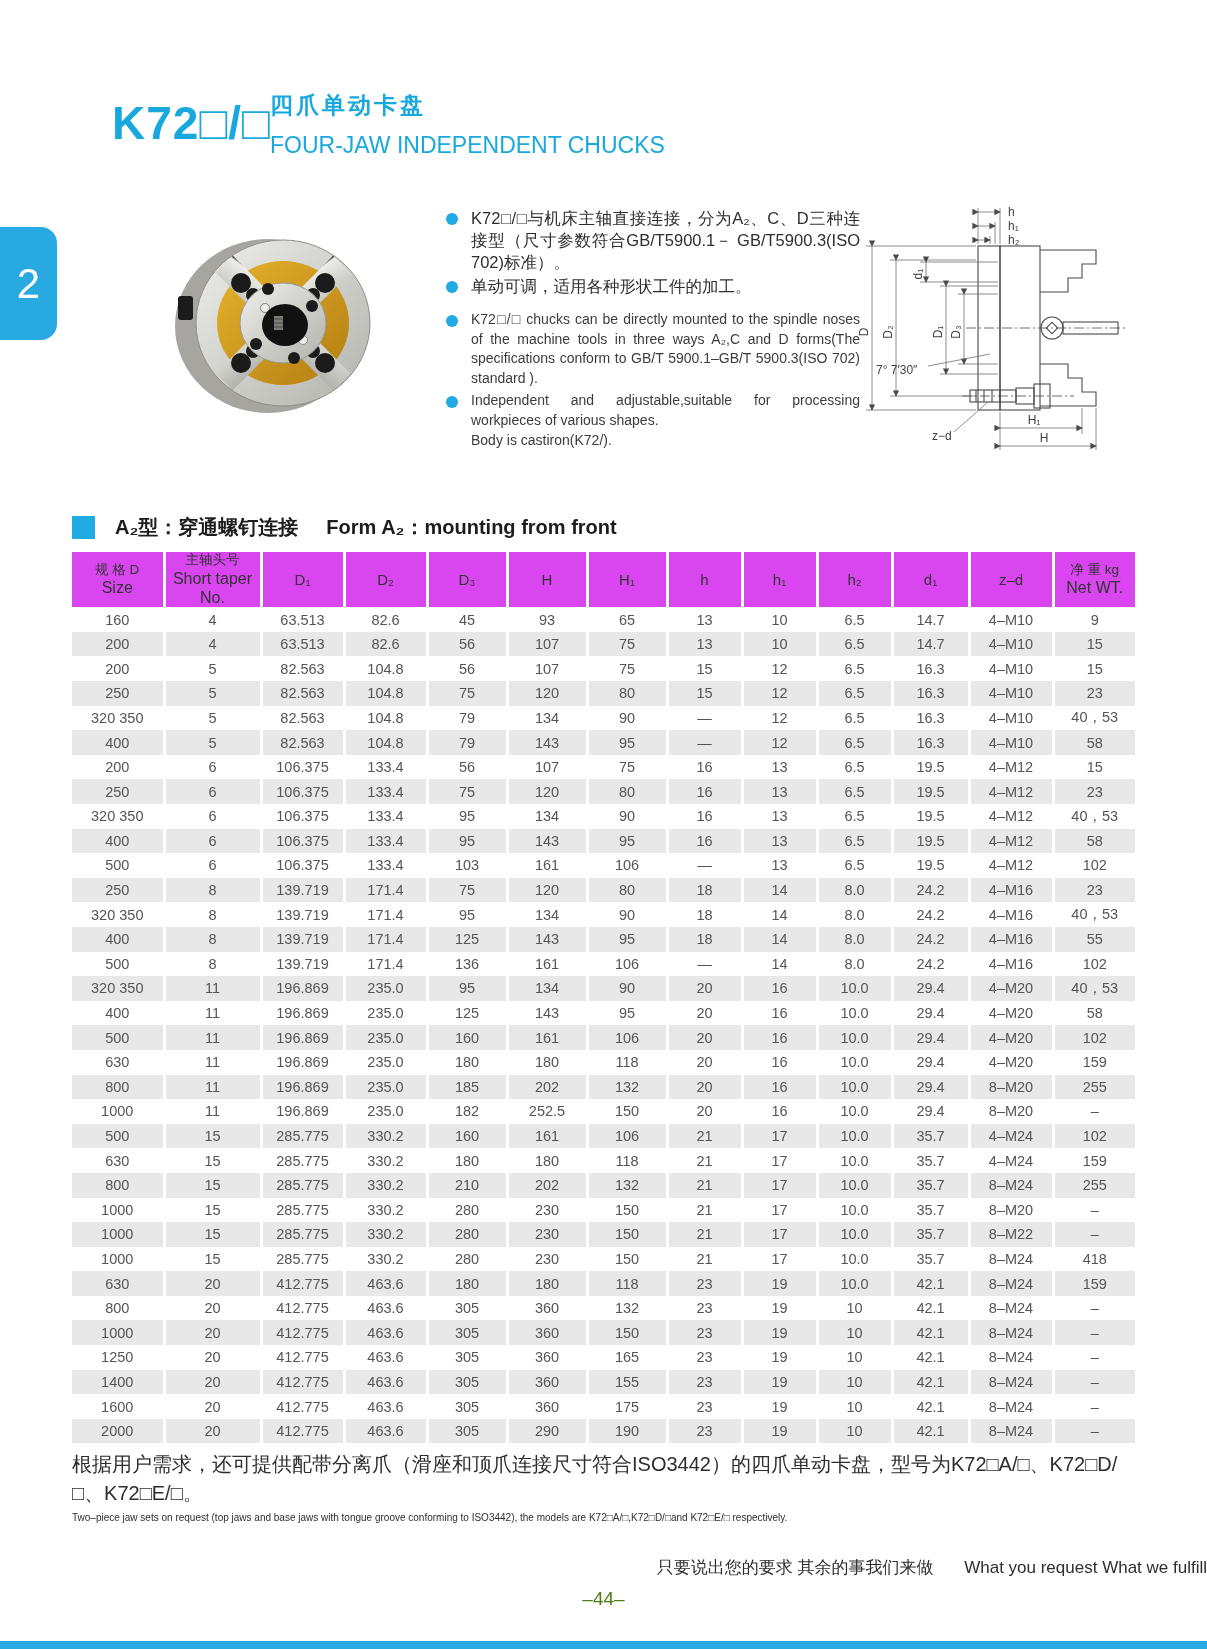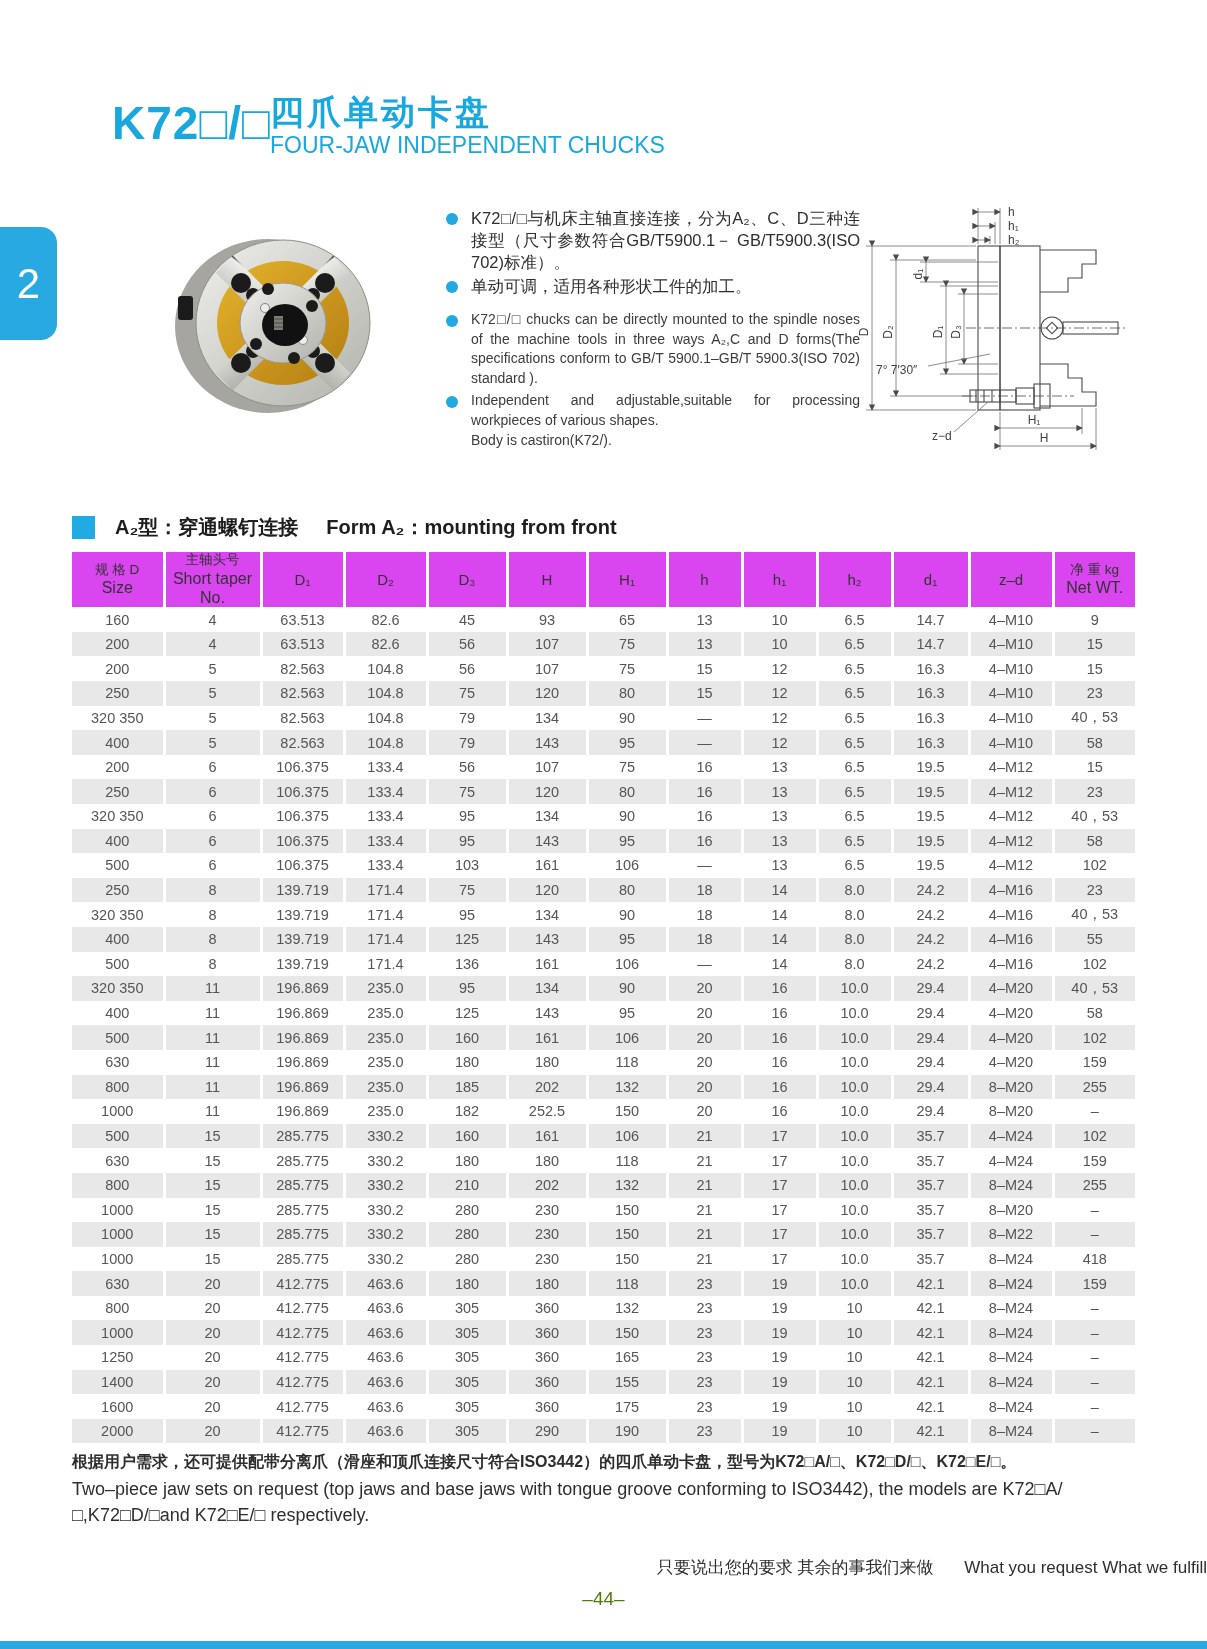--- a/index.html
+++ b/index.html
@@ -6,21 +6,21 @@
   html,body { background:#fff; }
   body {
     width:1207px; height:1649px; position:relative; overflow:hidden;
     font-family:"Liberation Sans","DejaVu Sans",sans-serif; color:#3a3a3a;
   }
   .page { position:absolute; inset:0; background:#fff; }
 
   
   .model-code { position:absolute; left:112px; top:96px; font-size:46px; font-weight:bold;
                 color:#18a8de; letter-spacing:1px; }
-  .title-cn   { position:absolute; left:270px; top:90px; font-size:34px; font-weight:bold;
+  .title-cn   { position:absolute; left:270px; top:90px; font-size:23px; font-weight:bold;
                 color:#18a8de; letter-spacing:3px; }
   .title-en   { position:absolute; left:270px; top:132px; font-size:23px; color:#18a8de; }
 
   .chapter-tab { position:absolute; left:0; top:227px; width:57px; height:113px;
                  background:#29a9e1; border-radius:0 16px 16px 0; color:#fff;
                  display:flex; align-items:center; justify-content:center; font-size:42px; }
 
   
   .photo { position:absolute; left:172px; top:220px; width:212px; height:210px; }
 
@@ -50,22 +50,22 @@
   .spec-table th:first-child, .spec-table td:first-child { border-left:none; }
   .spec-table th { background:#d946ef; height:43px; font-weight:normal; color:#333;
                    font-size:15px; text-align:center; vertical-align:middle; }
   .spec-table th .th-main { font-size:13.5px; line-height:1.25; }
   .spec-table th .th-sub  { font-size:16px;  line-height:1.2; }
   .spec-table td { height:24.6px; text-align:center; font-size:14.5px; color:#555; padding:0; }
   .spec-table tr.alt td { background:#e8e8e8; }
 
   
   .note { position:absolute; left:72px; top:1450px; width:1063px; color:#2e2e2e; }
-  .note .cn { font-size:16px; line-height:1.45;font-weight:bold; }
-  .note .en { font-size:18px; line-height:1.45; margin-top:3px; }
+  .note .cn { font-size:20px; line-height:1.45; }
+  .note .en { font-size:10px; line-height:1.45; margin-top:3px; }
 
   .tagline { position:absolute; left:0; top:1556px; width:100%; text-align:right;
              font-size:17px; color:#2e2e2e; }
   .tagline .en { margin-left:26px; }
   .page-num { position:absolute; left:0; top:1588px; width:100%; text-align:center;
               font-size:19px; color:#4d7c0f; }
   .bottom-bar { position:absolute; left:0; bottom:0; width:100%; height:8px; background:#29a9e1; }
 </style>
 </head>
 <body>

